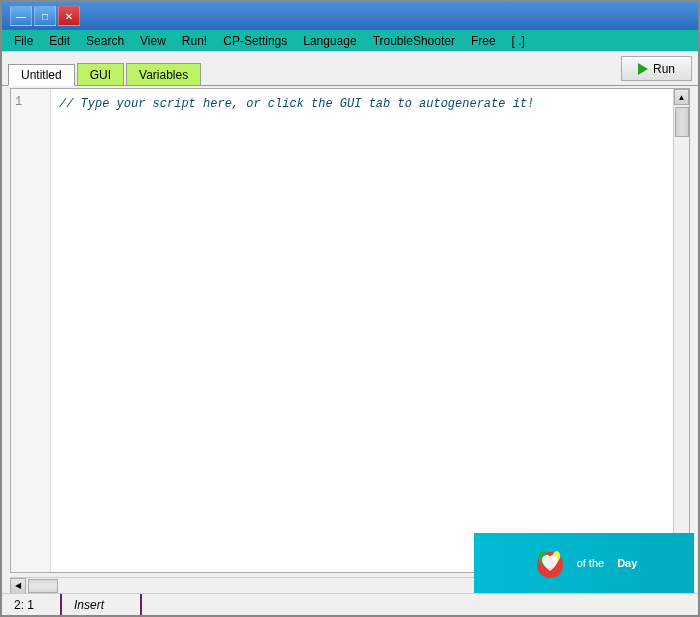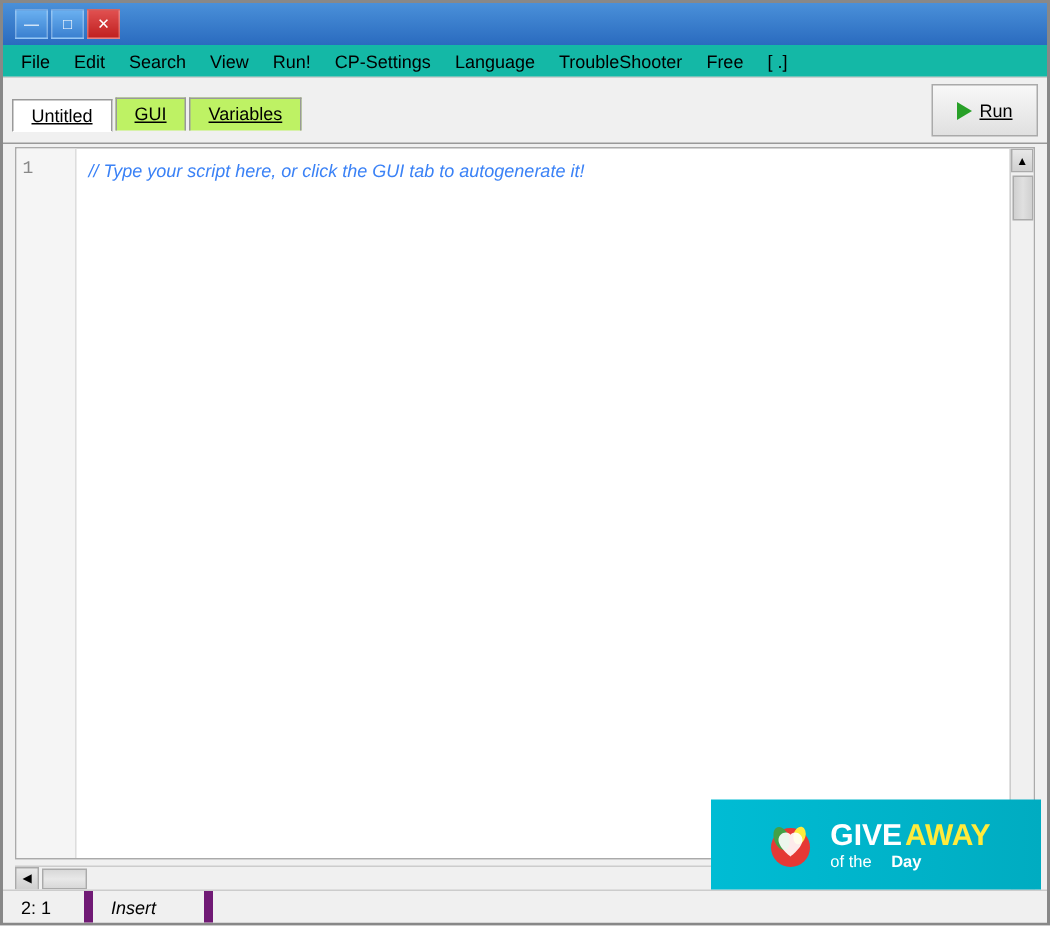--- a/index.html
+++ b/index.html
@@ -99,25 +99,24 @@
       height: 20px;
       display: flex;
       align-items: center;
     }
 
     
     .toolbar-area {
       background: #f0f0f0;
       padding: 4px 6px 0 6px;
       display: flex;
-      align-items: center;
+      align-items: flex-end;
       justify-content: space-between;
       flex-shrink: 0;
       border-bottom: 1px solid #999;
-      text-decoration: underline;
     }
 
     .tabs {
       display: flex;
       align-items: flex-end;
       gap: 2px;
     }
 
     .tab {
       padding: 3px 12px;
@@ -141,21 +140,21 @@
     .run-btn {
       margin-bottom: 4px;
       padding: 8px 16px;
       background: linear-gradient(to bottom, #f8f8f8, #e0e0e0);
       border: 1px solid #aaa;
       cursor: pointer;
       font-size: 12px;
       display: flex;
       align-items: center;
       gap: 5px;
-      height: 35px;
+      height: 25px;
     }
 
     .run-triangle {
       width: 0;
       height: 0;
       border-top: 6px solid transparent;
       border-bottom: 6px solid transparent;
       border-left: 10px solid #28a028;
     }
 
@@ -178,23 +177,23 @@
       font-family: 'Courier New', monospace;
       font-size: 12px;
       color: #888;
       flex-shrink: 0;
       overflow: hidden;
     }
 
     .editor-content {
       flex: 1;
       padding: 6px 8px;
-      font-family: Liberation Sans, sans-serif;
-      font-size: 12px;
-      color: #3b82f6;
+      font-family: Liberation Mono, monospace;
+      font-size: 12px;
+      color: #0c4a6e;
       font-style: italic;
       overflow: auto;
       outline: none;
       white-space: pre-wrap;
       line-height: 1.5;
     }
 
     .scrollbar-v {
       width: 16px;
       background: #f0f0f0;
@@ -280,21 +279,21 @@
       background: #f0f0f0;
       border-top: 1px solid #ccc;
       display: flex;
       align-items: center;
       flex-shrink: 0;
       font-size: 12px;
     }
 
     .status-section {
       padding: 0 12px;
-      border-right: 6px solid #701a75;
+      border-right: 2px solid #701a75;
       height: 100%;
       display: flex;
       align-items: center;
       min-width: 60px;
     }
 
     .status-section.insert {
       min-width: 80px;
       font-style: italic;
     }
@@ -387,24 +386,20 @@
         <svg width="38" height="38" viewBox="0 0 38 38">
 
           <circle cx="19" cy="22" r="13" fill="#e53935"></circle>
           <ellipse cx="13" cy="16" rx="5" ry="8" fill="#43a047" transform="rotate(-20,13,16)"></ellipse>
           <ellipse cx="25" cy="14" rx="4" ry="6" fill="#ffeb3b" transform="rotate(15,25,14)"></ellipse>
 
           <path d="M19 28 C19 28 11 22 11 17 C11 14.2 13.2 12 16 12 C17.4 12 18.6 12.7 19 13.5 C19.4 12.7 20.6 12 22 12 C24.8 12 27 14.2 27 17 C27 22 19 28 19 28Z" fill="white" opacity="0.9"></path>
         </svg>
       </div>
       <div>
-        <div style="display:flex; align-items:baseline; gap:2px;">
-          <span style="font-size:20px; font-weight:bold; color:white; text-transform:uppercase;">GIVE</span>
-          <span style="font-size:20px; font-weight:bold; color:#ffeb3b; text-transform:uppercase;">AWAY</span>
-        </div>
         <div style="display:flex; align-items:baseline; gap:13px; color:white;">
           <span style="font-size:11px;">of the</span>
           <span style="font-size:11px; font-weight:bold;">Day</span>
         </div>
       </div>
     </div>
   </div>
 
 </div>
 

